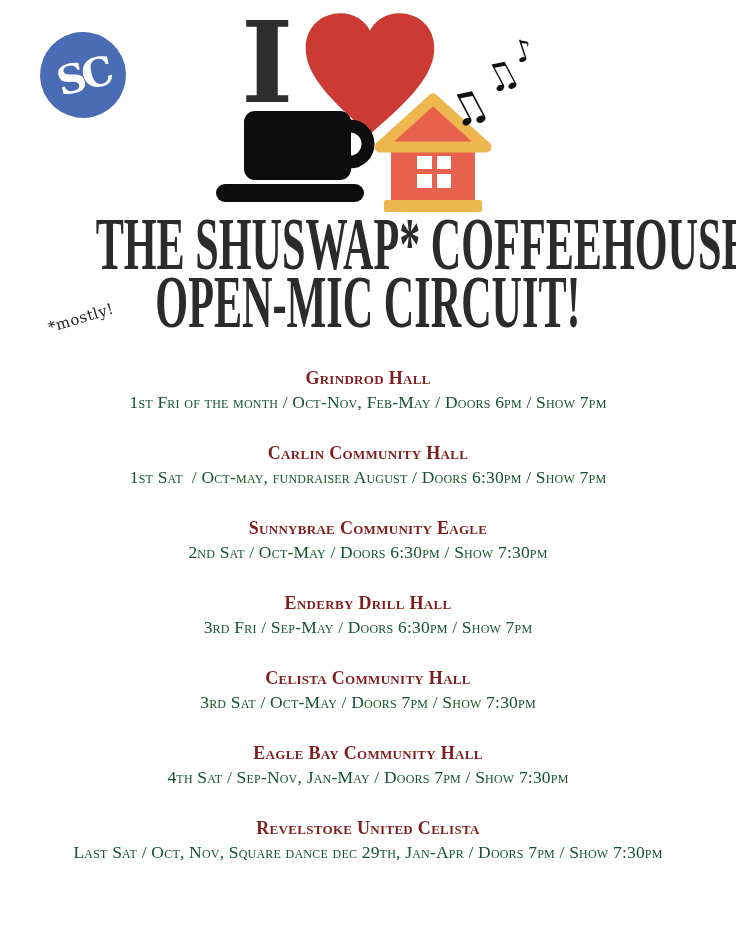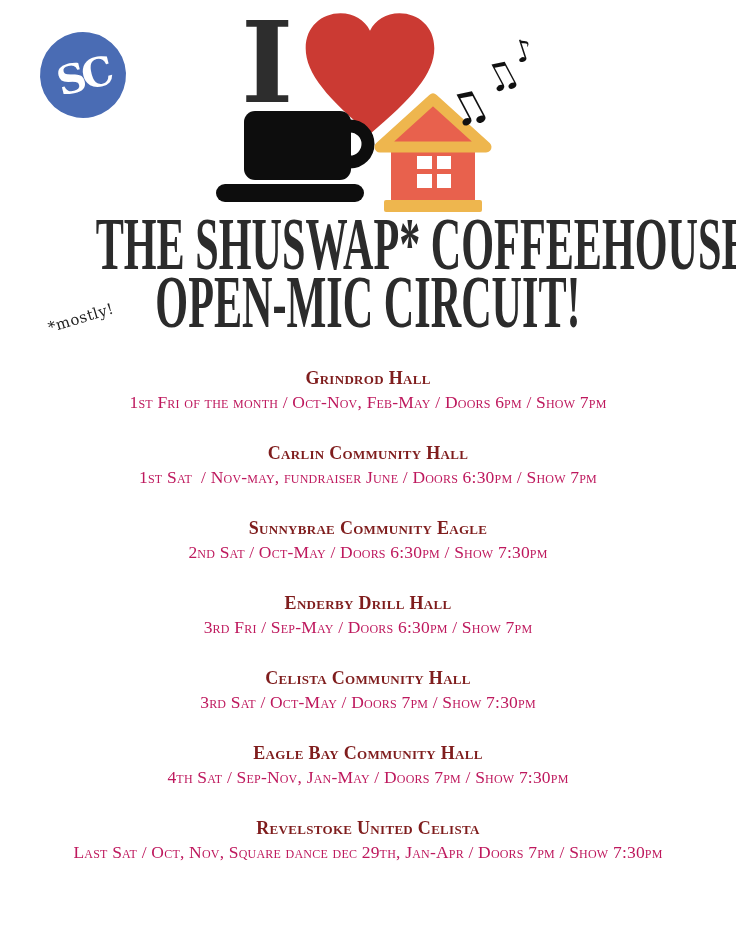--- a/index.html
+++ b/index.html
@@ -86,21 +86,21 @@
     font-variant: small-caps;
     letter-spacing: 0.3px;
     color: #7f1d1d;
   }
   .venue-details {
     font-size: 17.5px;
     line-height: 24px;
     font-variant: small-caps;
     letter-spacing: 0.2px;
     white-space: pre-wrap;
-    color: #be185d;
+    color: #14532d;
   }
 </style>
 </head>
 <body>
 
 <div class="poster">
 
   <div class="hero">
 
     <div class="sc-badge">
@@ -142,21 +142,21 @@
 
   <div class="venues">
 
     <div class="venue">
       <div class="venue-name">Grindrod Hall</div>
       <div class="venue-details">1st Fri of the month / Oct-Nov, Feb-May / Doors 6pm / Show 7pm</div>
     </div>
 
     <div class="venue">
       <div class="venue-name">Carlin Community Hall</div>
-      <div class="venue-details">1st Sat  / Nov-may, fundraiser June / Doors 6:30pm / Show 7pm</div>
+      <div class="venue-details">1st Sat  / Oct-may, fundraiser August / Doors 6:30pm / Show 7pm</div>
     </div>
 
     <div class="venue">
       <div class="venue-name">Sunnybrae Community Eagle</div>
       <div class="venue-details">2nd Sat / Oct-May / Doors 6:30pm / Show 7:30pm</div>
     </div>
 
     <div class="venue">
       <div class="venue-name">Enderby Drill Hall</div>
       <div class="venue-details">3rd Fri / Sep-May / Doors 6:30pm / Show 7pm</div>

